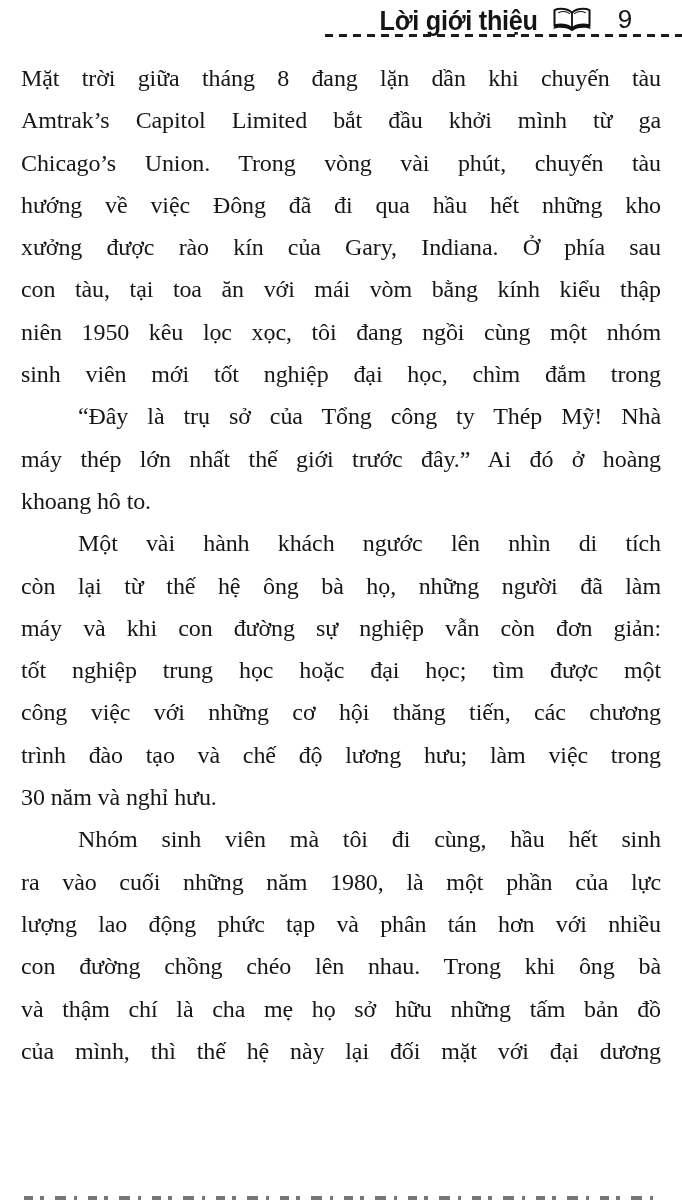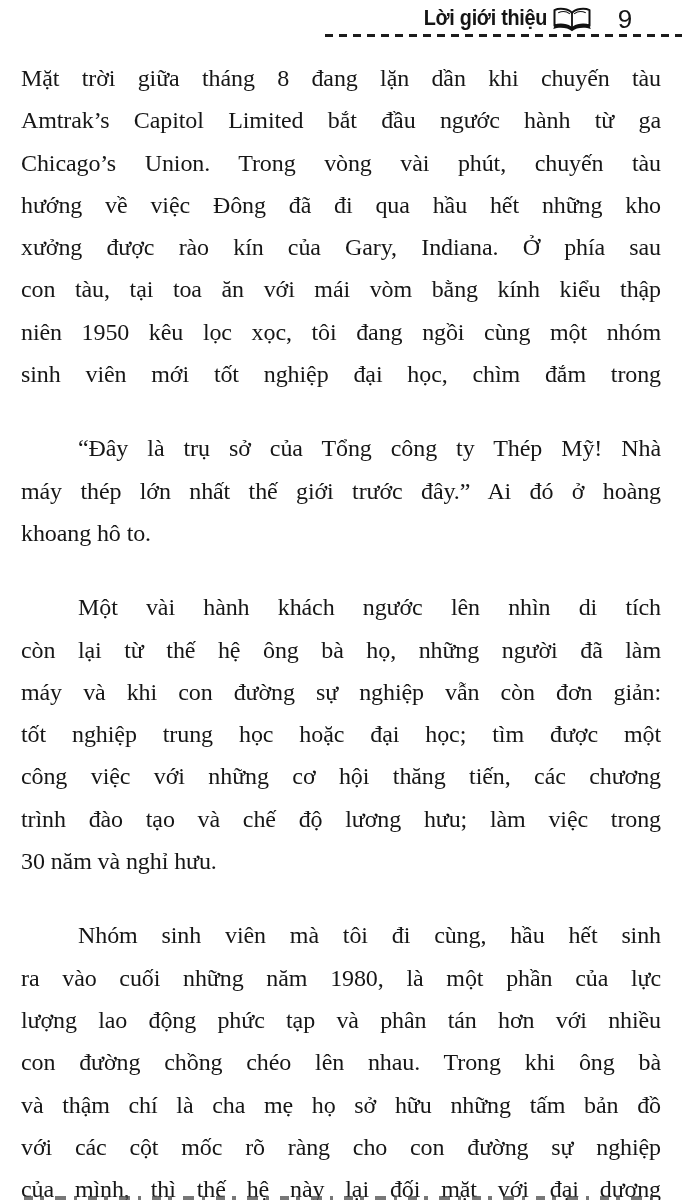--- a/index.html
+++ b/index.html
@@ -8,23 +8,23 @@
     width: 682px; height: 1200px;
     margin: 0 auto;
     background: #ffffff;
     overflow: hidden;
     font-family: "Liberation Serif", serif;
     color: #161616;
   }
 
   
   .hdr-title {
-    position: absolute; top: 5px; right: 135px;
+    position: absolute; top: 5px; right: 144px;
     font-family: "Liberation Sans", sans-serif;
-    font-size: 22px; font-weight: 700; color: #151515;
+    font-size: 28px; font-weight: 700; color: #151515;
     white-space: nowrap;
   }
   .hdr-title .squeeze { display: inline-block; transform: scaleX(.9); transform-origin: 100% 50%; letter-spacing: -0.3px; }
   .hdr-icon { position: absolute; top: 7px; left: 551px; width: 42px; height: 25px; }
   .hdr-page {
     position: absolute; top: 4px; left: 612px; width: 26px;
     text-align: center;
     font-family: "Liberation Sans", sans-serif;
     font-size: 26px; font-weight: 400; color: #151515;
   }
@@ -39,21 +39,21 @@
     font-size: 24px; line-height: 42.3px;
     letter-spacing: -0.1px;
   }
   .line {
     text-align: justify;
     text-align-last: justify;
     text-justify: inter-word;
     white-space: nowrap;
   }
   .line.last { text-align-last: left; }
-  .line.indent { padding-left: 57px; margin-top: 32px; }
+  .line.indent { padding-left: 57px; }
 
   
   .clipped-line {
     position: absolute; left: 24px; right: 26px; bottom: 0; height: 4px;
     background-image: repeating-linear-gradient(90deg,
       #4a4a4a 0 9px, transparent 9px 16px,
       #4a4a4a 16px 20px, transparent 20px 31px,
       #4a4a4a 31px 42px, transparent 42px 50px,
       #4a4a4a 50px 53px, transparent 53px 64px);
     opacity: .75;
@@ -77,21 +77,21 @@
   </svg>
 
   <div class="hdr-page">9</div>
 
   <div class="hdr-rule"></div>
 
   <div class="bodytext">
 
     <div>
       <div class="line">Mặt trời giữa tháng 8 đang lặn dần khi chuyến tàu</div>
-      <div class="line">Amtrak’s Capitol Limited bắt đầu ngước hành từ ga</div>
+      <div class="line">Amtrak’s Capitol Limited bắt đầu khởi mình từ ga</div>
       <div class="line">Chicago’s Union. Trong vòng vài phút, chuyến tàu</div>
       <div class="line">hướng về việc Đông đã đi qua hầu hết những kho</div>
       <div class="line">xưởng được rào kín của Gary, Indiana. Ở phía sau</div>
       <div class="line">con tàu, tại toa ăn với mái vòm bằng kính kiểu thập</div>
       <div class="line">niên 1950 kêu lọc xọc, tôi đang ngồi cùng một nhóm</div>
       <div class="line">sinh viên mới tốt nghiệp đại học, chìm đắm trong</div>
     </div>
 
     <div>
       <div class="line indent">“Đây là trụ sở của Tổng công ty Thép Mỹ! Nhà</div>
@@ -108,21 +108,20 @@
       <div class="line">trình đào tạo và chế độ lương hưu; làm việc trong</div>
       <div class="line last">30 năm và nghỉ hưu.</div>
     </div>
 
     <div>
       <div class="line indent">Nhóm sinh viên mà tôi đi cùng, hầu hết sinh</div>
       <div class="line">ra vào cuối những năm 1980, là một phần của lực</div>
       <div class="line">lượng lao động phức tạp và phân tán hơn với nhiều</div>
       <div class="line">con đường chồng chéo lên nhau. Trong khi ông bà</div>
       <div class="line">và thậm chí là cha mẹ họ sở hữu những tấm bản đồ</div>
-      <div class="line">với các cột mốc rõ ràng cho con đường sự nghiệp</div>
       <div class="line">của mình, thì thế hệ này lại đối mặt với đại dương</div>
     </div>
 
   </div>
 
   <div class="clipped-line"></div>
 
 </div>
 
 </body></html>

